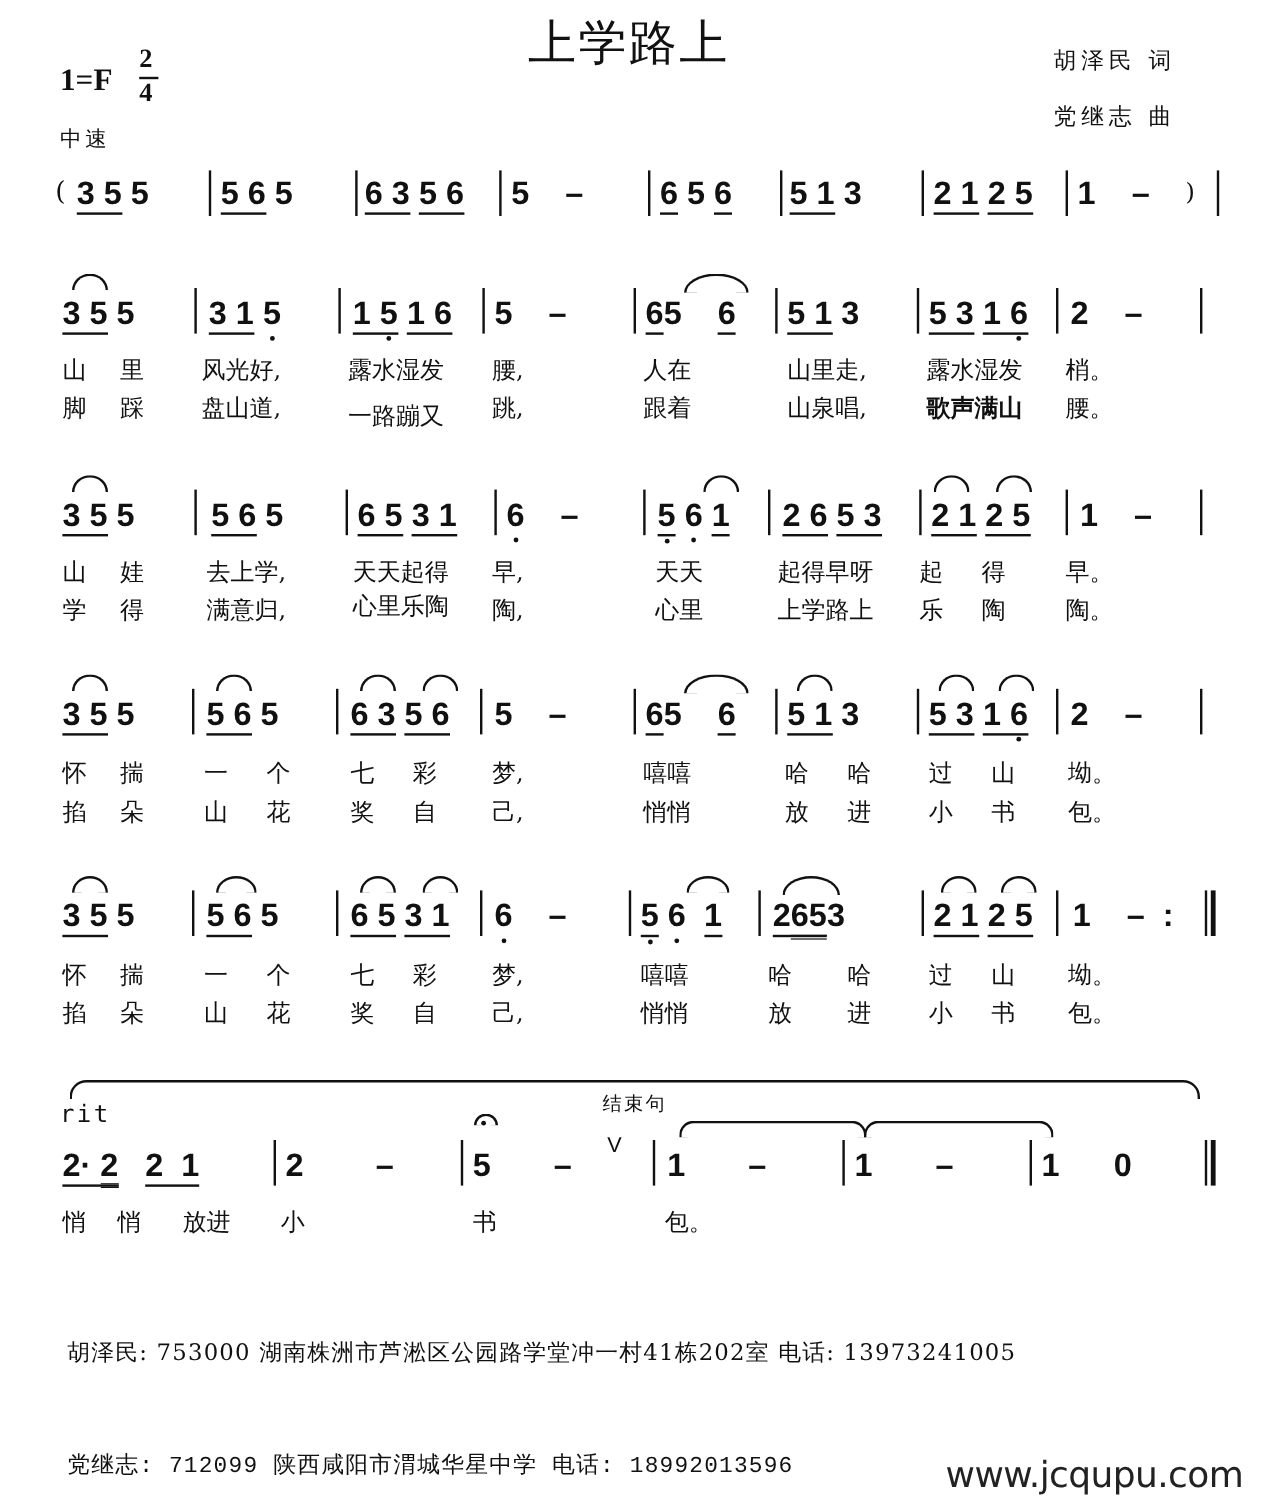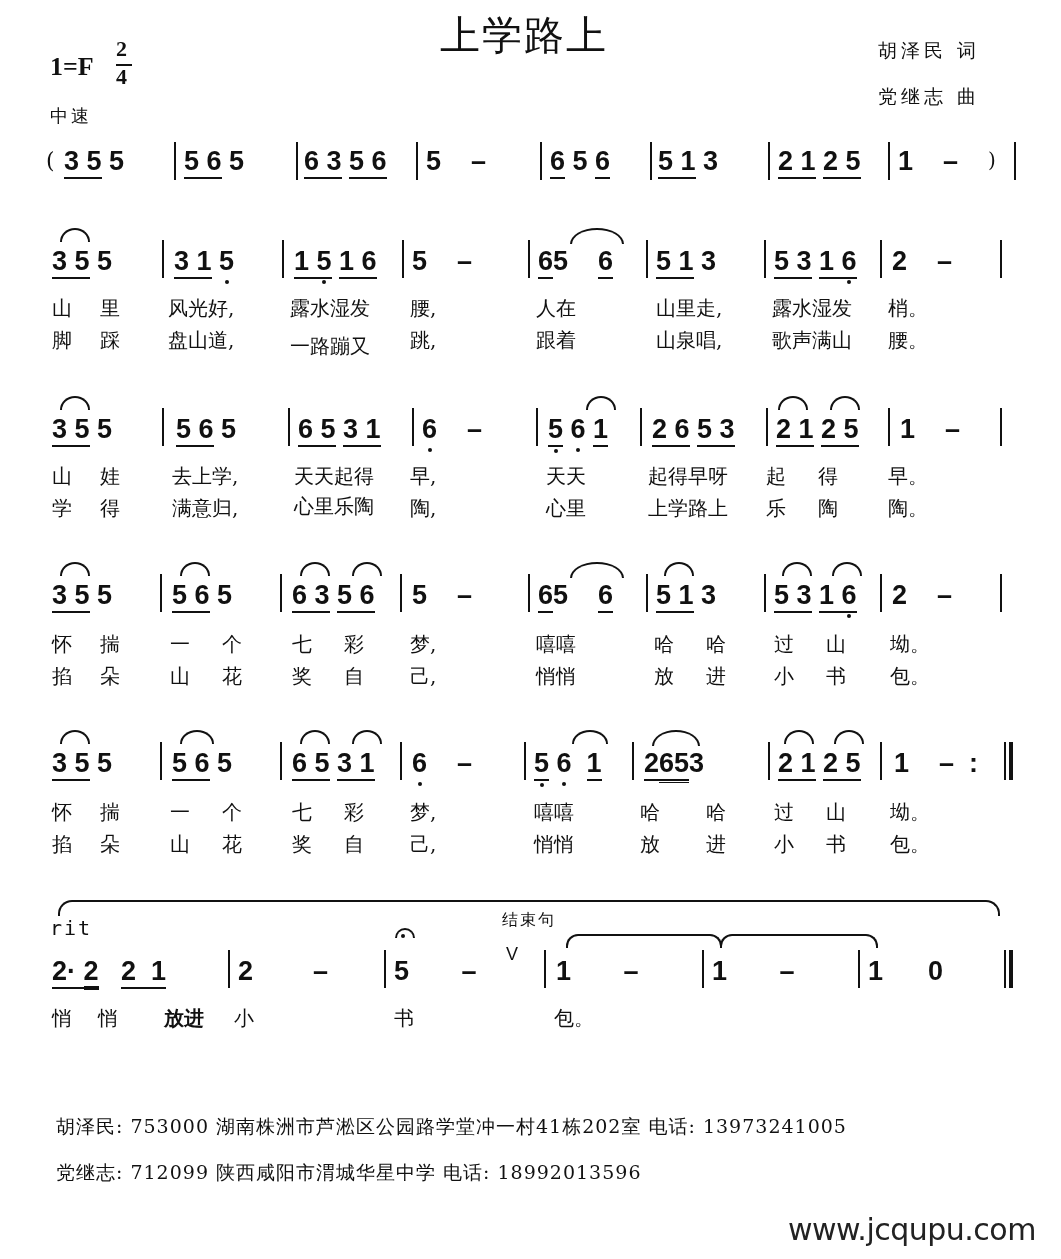--- a/index.html
+++ b/index.html
@@ -84,21 +84,21 @@
   <span class="abs lyr" style="left:772px; top:296px;">露水湿发</span>
   <span class="abs lyr" style="left:888px; top:296px;">梢。</span>
 
   <span class="abs lyr" style="left:52px; top:328px;">脚</span>
   <span class="abs lyr" style="left:100px; top:328px;">踩</span>
   <span class="abs lyr" style="left:168px; top:328px;">盘山道,</span>
   <span class="abs lyr" style="left:290px; top:334px;">一路蹦又</span>
   <span class="abs lyr" style="left:410px; top:328px;">跳,</span>
   <span class="abs lyr" style="left:536px; top:328px;">跟着</span>
   <span class="abs lyr" style="left:656px; top:328px;">山泉唱,</span>
-  <span class="abs lyr" style="left:772px; top:328px;">歌声满山</span>
+  <span class="abs lyr" style="left:772px; top:328px;font-weight:bold;">歌声满山</span>
   <span class="abs lyr" style="left:888px; top:328px;">腰。</span>
 </div>
 
 <div>
   <div class="arc" style="left:60px; top:396px; width:26px;"></div>
   <div class="arc" style="left:586px; top:396px; width:26px;"></div>
   <div class="arc" style="left:778px; top:396px; width:26px;"></div>
   <div class="arc" style="left:830px; top:396px; width:26px;"></div>
   <span class="abs note" style="left:52px; top:414px;"><span class="ul1">3 5</span> 5</span>
   <div class="bar" style="left:162px; top:408px; height:38px;"></div>
@@ -270,21 +270,21 @@
   <span class="abs note" style="left:556px; top:956px;">1 &nbsp;&nbsp;&nbsp;&nbsp;&nbsp;&nbsp;–</span>
   <div class="bar" style="left:702px; top:950px; height:38px;"></div>
   <span class="abs note" style="left:712px; top:956px;">1 &nbsp;&nbsp;&nbsp;&nbsp;&nbsp;&nbsp;–</span>
   <div class="bar" style="left:858px; top:950px; height:38px;"></div>
   <span class="abs note" style="left:868px; top:956px;">1 &nbsp;&nbsp;&nbsp;&nbsp;&nbsp;0</span>
   <div class="bar" style="left:1004px; top:950px; height:38px; width:2px;"></div>
   <div class="bar" style="left:1009px; top:950px; height:38px; width:4px;"></div>
 
   <span class="abs lyr" style="left:52px; top:1006px;">悄</span>
   <span class="abs lyr" style="left:98px; top:1006px;">悄</span>
-  <span class="abs lyr" style="left:164px; top:1006px;font-weight:bold;">放进</span>
+  <span class="abs lyr" style="left:152px; top:1006px;">放进</span>
   <span class="abs lyr" style="left:234px; top:1006px;">小</span>
   <span class="abs lyr" style="left:394px; top:1006px;">书</span>
   <span class="abs lyr" style="left:554px; top:1006px;">包。</span>
 </div>
 
 <div class="abs footer" style="left:56px; top:1114px;">胡泽民: 753000 湖南株洲市芦淞区公园路学堂冲一村41栋202室   电话: 13973241005</div>
-<div class="abs footer" style="left:56px; top:1160px;">党继志: 712099 陕西咸阳市渭城华星中学   电话: 18992013596</div>
+<div class="abs footer" style="left:56px; top:1208px;font-family:Liberation Mono, monospace;">党继志: 712099 陕西咸阳市渭城华星中学   电话: 18992013596</div>
 <div class="abs wm" style="left:788px; top:1212px;">www.jcqupu.com</div>
 
 </body></html>

